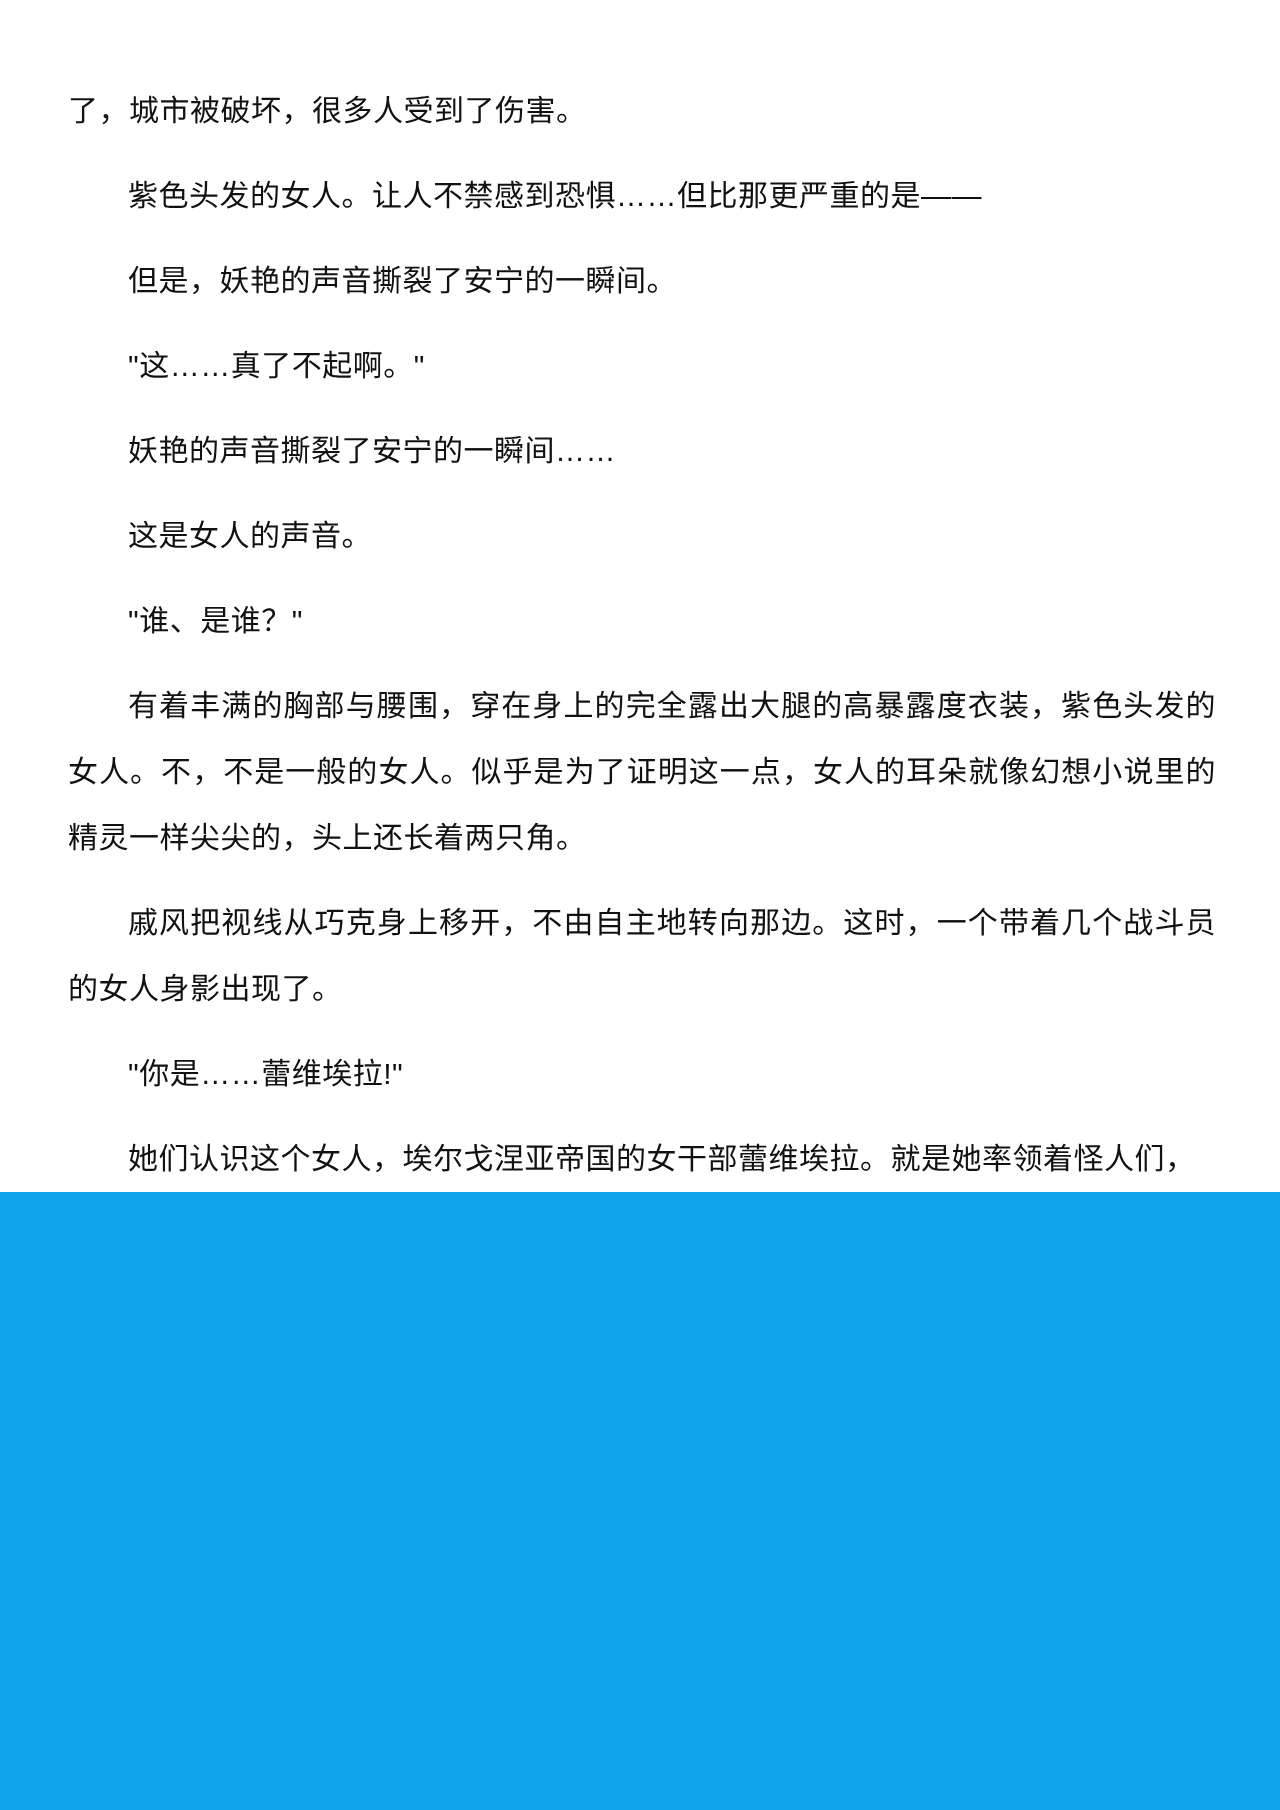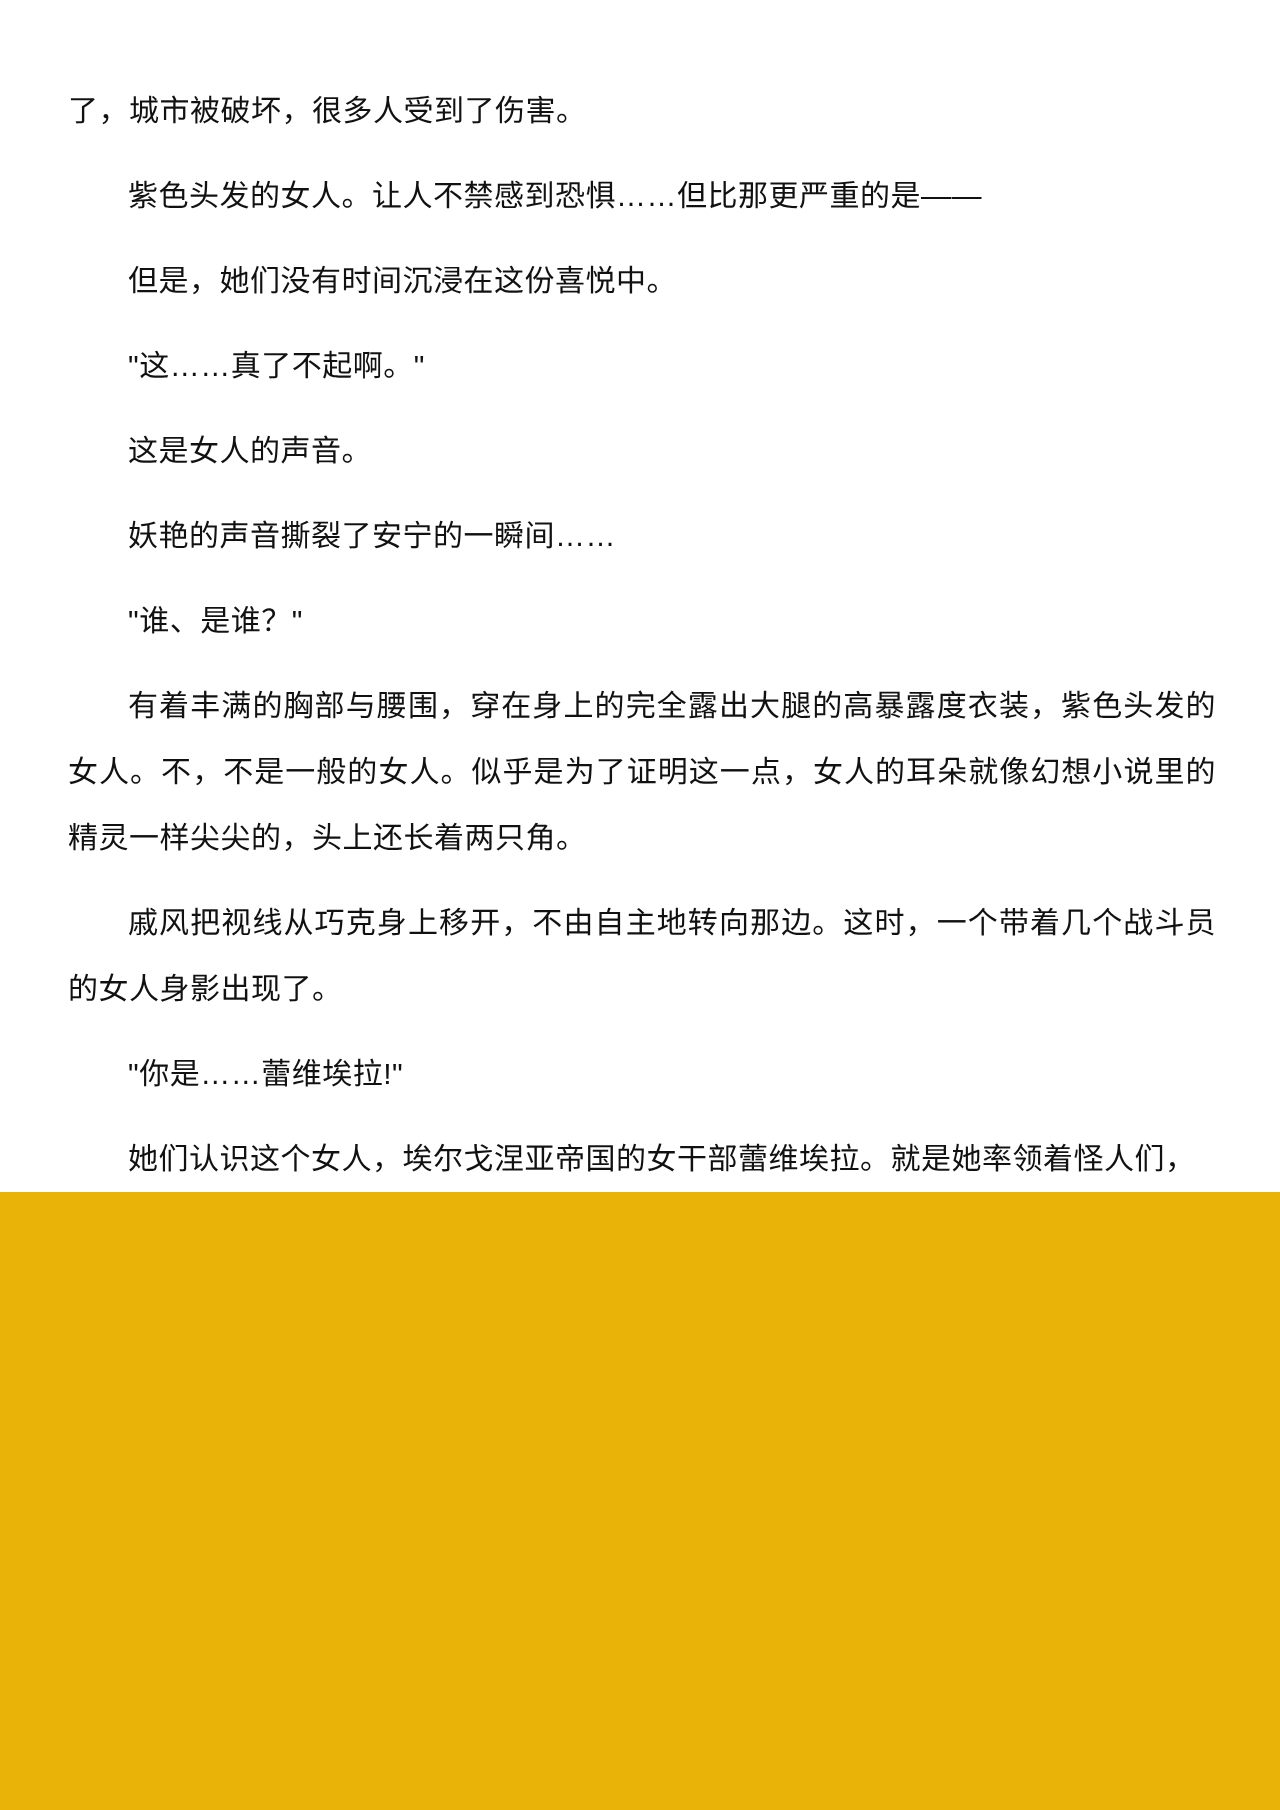--- a/index.html
+++ b/index.html
@@ -5,21 +5,21 @@
     html, body {
       margin: 0;
       padding: 0;
       background: #f4f4f4;
     }
     .page {
       position: relative;
       width: 1280px;
       height: 1810px;
       margin: 0 auto;
-      background: #eab308;
+      background: #0ea5e9;
       box-sizing: border-box;
       overflow: hidden;
     }
     .page-content {
       box-sizing: border-box;
       padding: 78px 64px 0 68px;
       font-family: "Liberation Sans", "DejaVu Sans", sans-serif;
       color: #111111;
     }
     .page-content p {
@@ -36,23 +36,23 @@
       text-indent: 0;
     }
   </style>
 </head>
 <body>
 
 <div class="page">
   <div class="page-content" style="background: rgb(255, 255, 255); color: rgb(17, 17, 17);">
       <p class="no-indent">了，城市被破坏，很多人受到了伤害。</p>
       <p>紫色头发的女人。让人不禁感到恐惧……但比那更严重的是——</p>
-      <p>但是，她们没有时间沉浸在这份喜悦中。</p>
+      <p>但是，妖艳的声音撕裂了安宁的一瞬间。</p>
       <p>"这……真了不起啊。"</p>
+      <p>妖艳的声音撕裂了安宁的一瞬间……</p>
       <p>这是女人的声音。</p>
-      <p>妖艳的声音撕裂了安宁的一瞬间……</p>
       <p>"谁、是谁？"</p>
       <p>有着丰满的胸部与腰围，穿在身上的完全露出大腿的高暴露度衣装，紫色头发的女人。不，不是一般的女人。似乎是为了证明这一点，女人的耳朵就像幻想小说里的精灵一样尖尖的，头上还长着两只角。</p>
       <p>戚风把视线从巧克身上移开，不由自主地转向那边。这时，一个带着几个战斗员的女人身影出现了。</p>
       <p>"你是……蕾维埃拉!"</p>
       <p>她们认识这个女人，埃尔戈涅亚帝国的女干部蕾维埃拉。就是她率领着怪人们，</p>
     </div>
 </div>
 
 </body></html>

